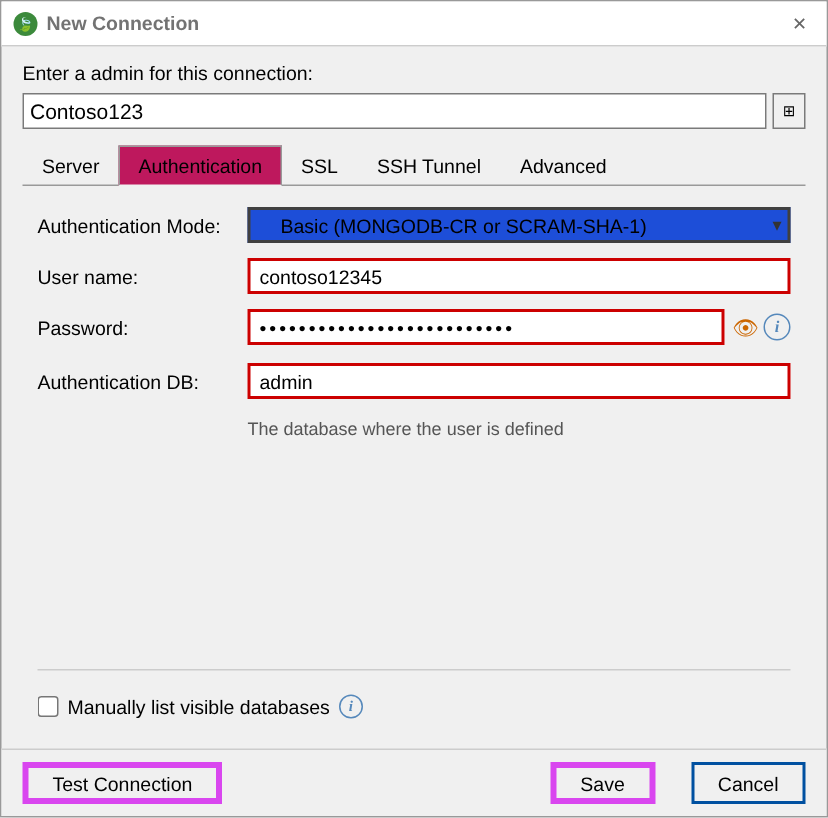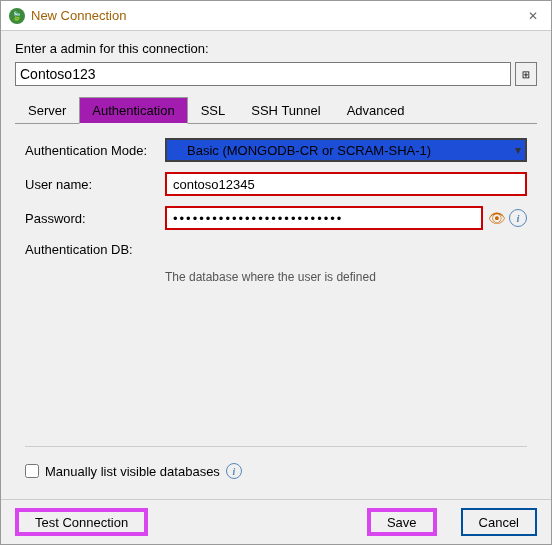--- a/index.html
+++ b/index.html
@@ -42,22 +42,22 @@
       border-radius: 50%;
       display: flex;
       align-items: center;
       justify-content: center;
       font-size: 9px;
       color: white;
       flex-shrink: 0;
     }
     .title-text {
       font-size: 13px;
-      font-weight: normal;
-      color: #a16207;
+      font-weight: bold;
+      color: #737373;
     }
     .close-btn {
       width: 20px;
       height: 20px;
       display: flex;
       align-items: center;
       justify-content: center;
       cursor: pointer;
       font-size: 12px;
       color: #666;
@@ -107,21 +107,21 @@
       padding: 5px 12px;
       font-size: 13px;
       border: 1px solid transparent;
       cursor: pointer;
       background: transparent;
       position: relative;
       top: 1px;
       color: #000;
     }
     .tab.active {
-      background: #a21caf;
+      background: #be185d;
       border: 1px solid #999;
       border-bottom: 1px solid #f0f0f0;
       font-weight: normal;
     }
     .tab-content {
       flex: 1;
       padding: 14px 10px 10px 10px;
       display: flex;
       flex-direction: column;
     }
@@ -348,20 +348,23 @@
           <input class="password-input" type="password" value="password123456789012345678" style="">
           <div class="pw-icons">
             <div class="eye-icon">👁</div>
             <div class="info-icon">i</div>
           </div>
         </div>
       </div>
 
       <div class="form-row auth-db-section">
         <div class="form-label">Authentication DB:</div>
+        <div class="form-control">
+          <input class="text-input" type="text" value="admin" style="">
+        </div>
       </div>
       <div class="db-hint">The database where the user is defined</div>
 
       <div class="spacer"></div>
 
       <div class="divider"></div>
 
       <div class="checkbox-row">
         <input type="checkbox" style="">
         <label class="checkbox-label">Manually list visible databases</label>

